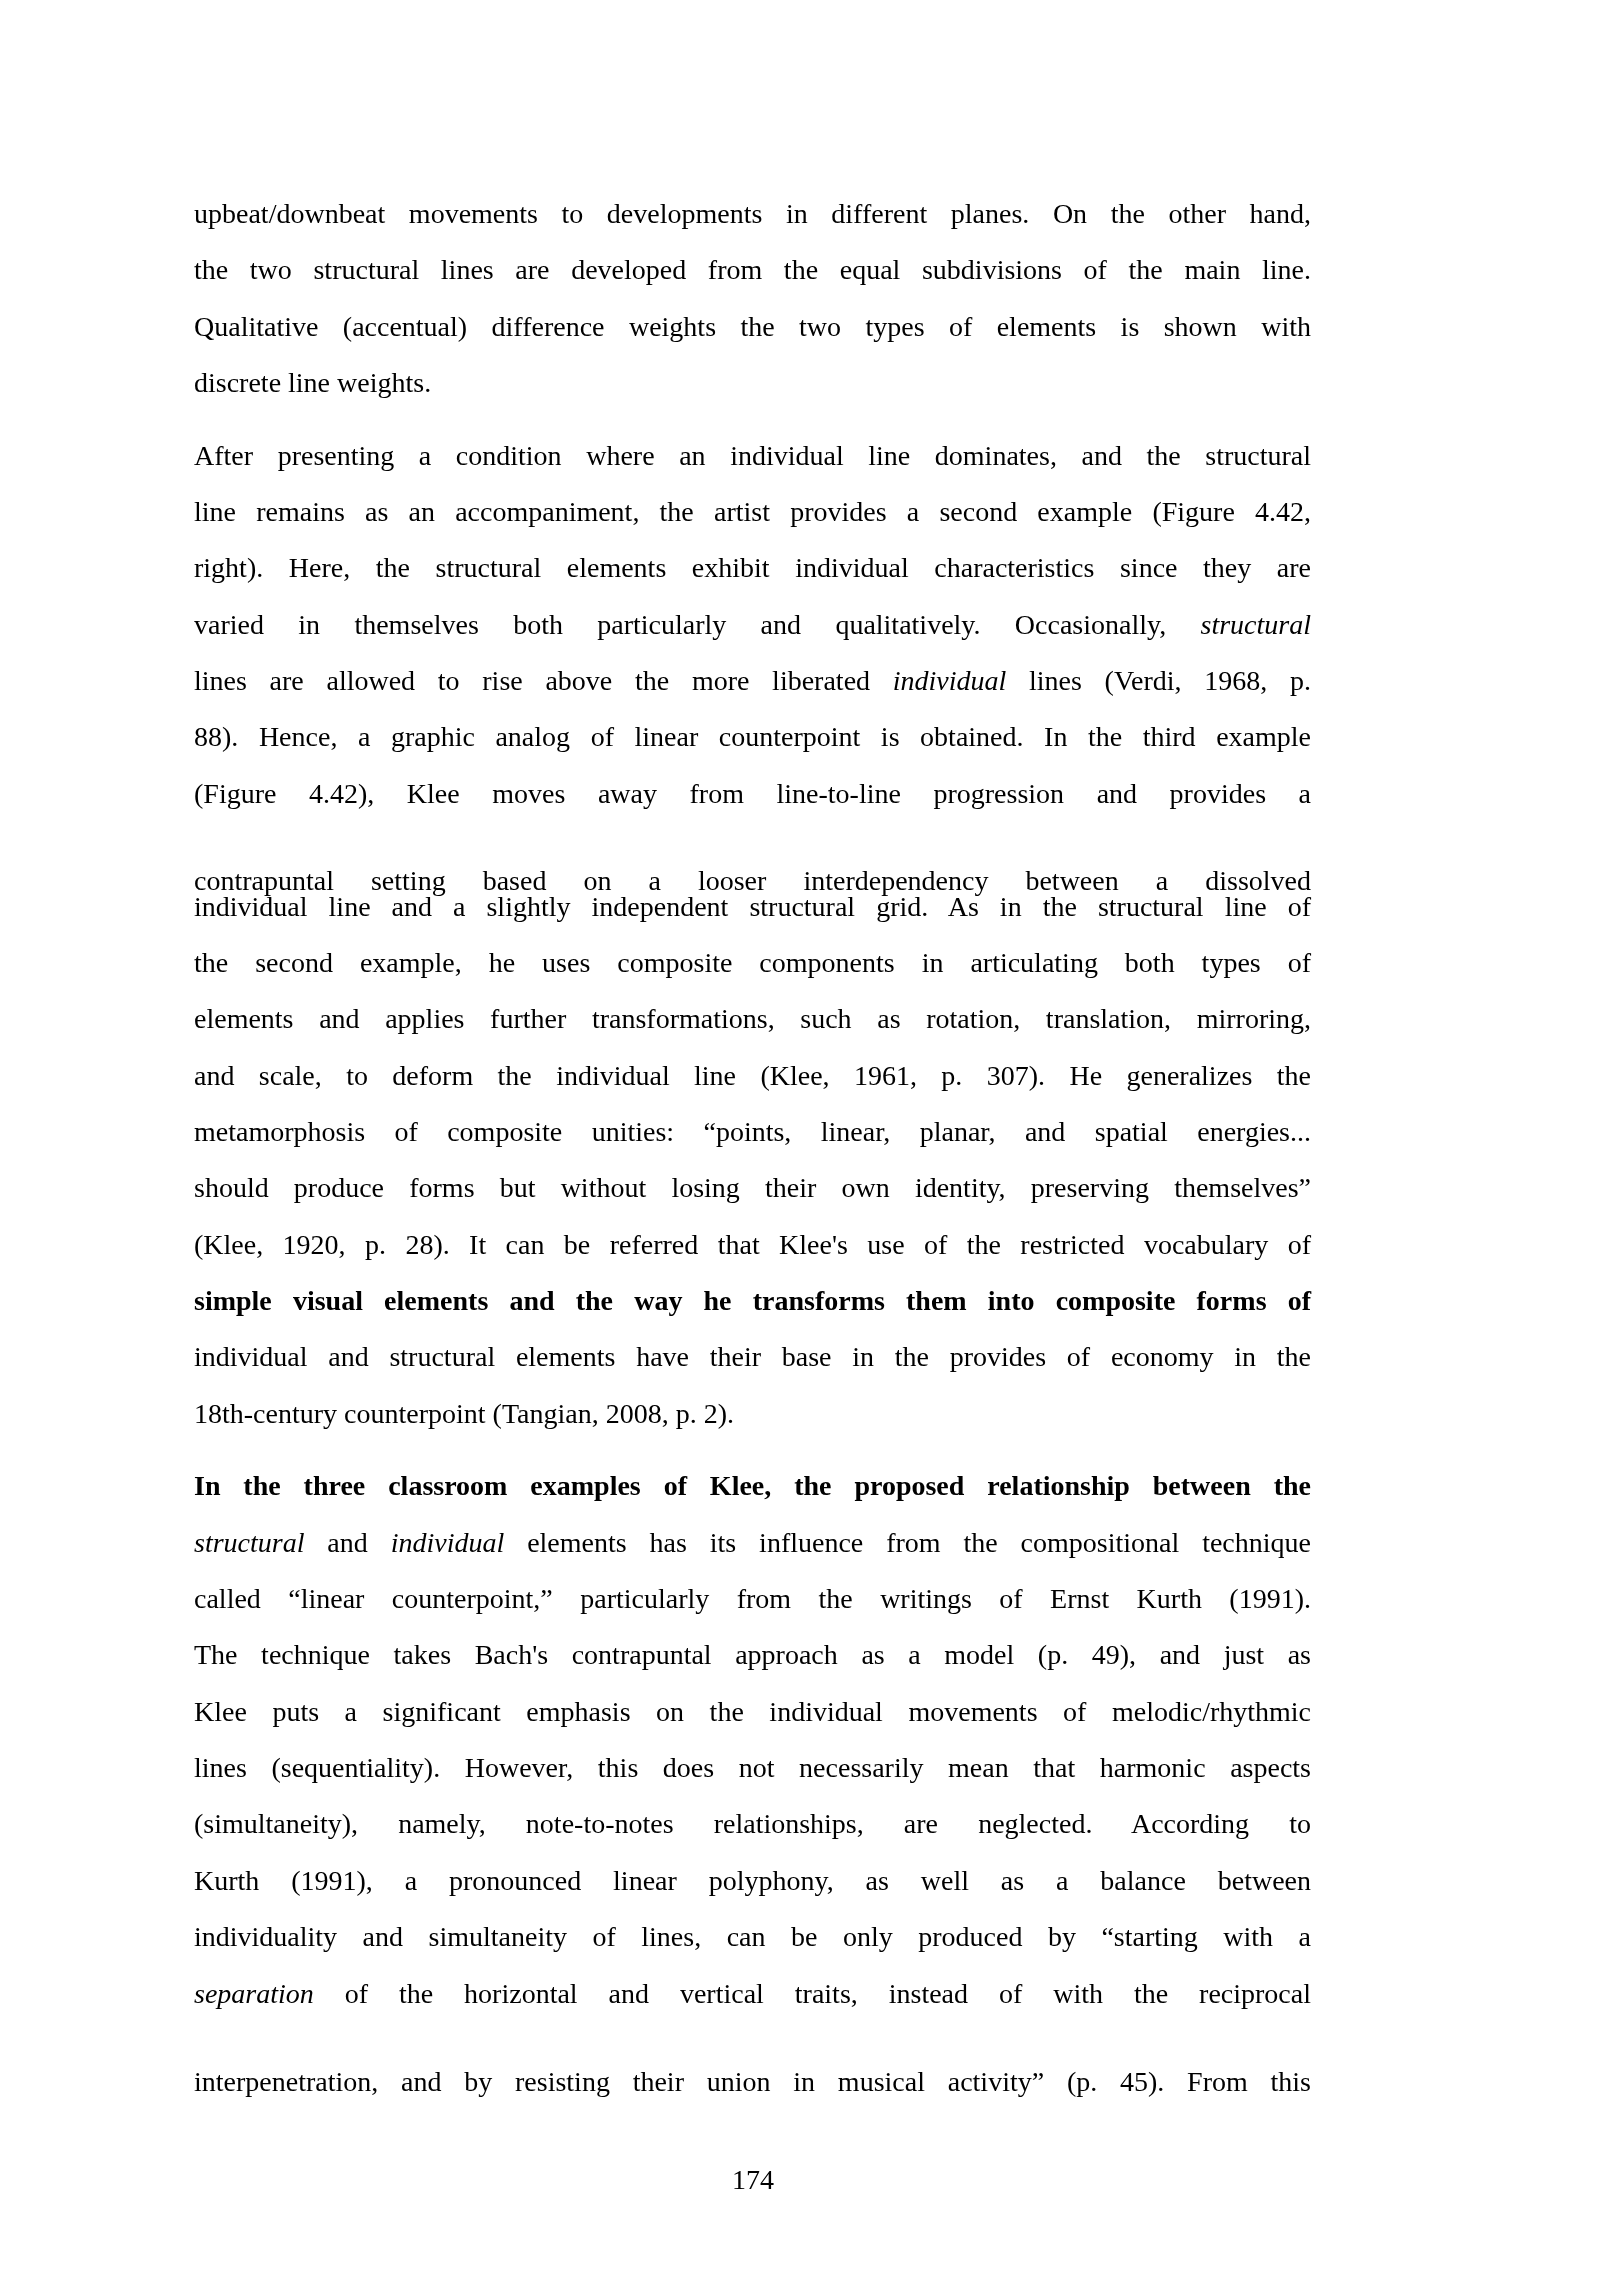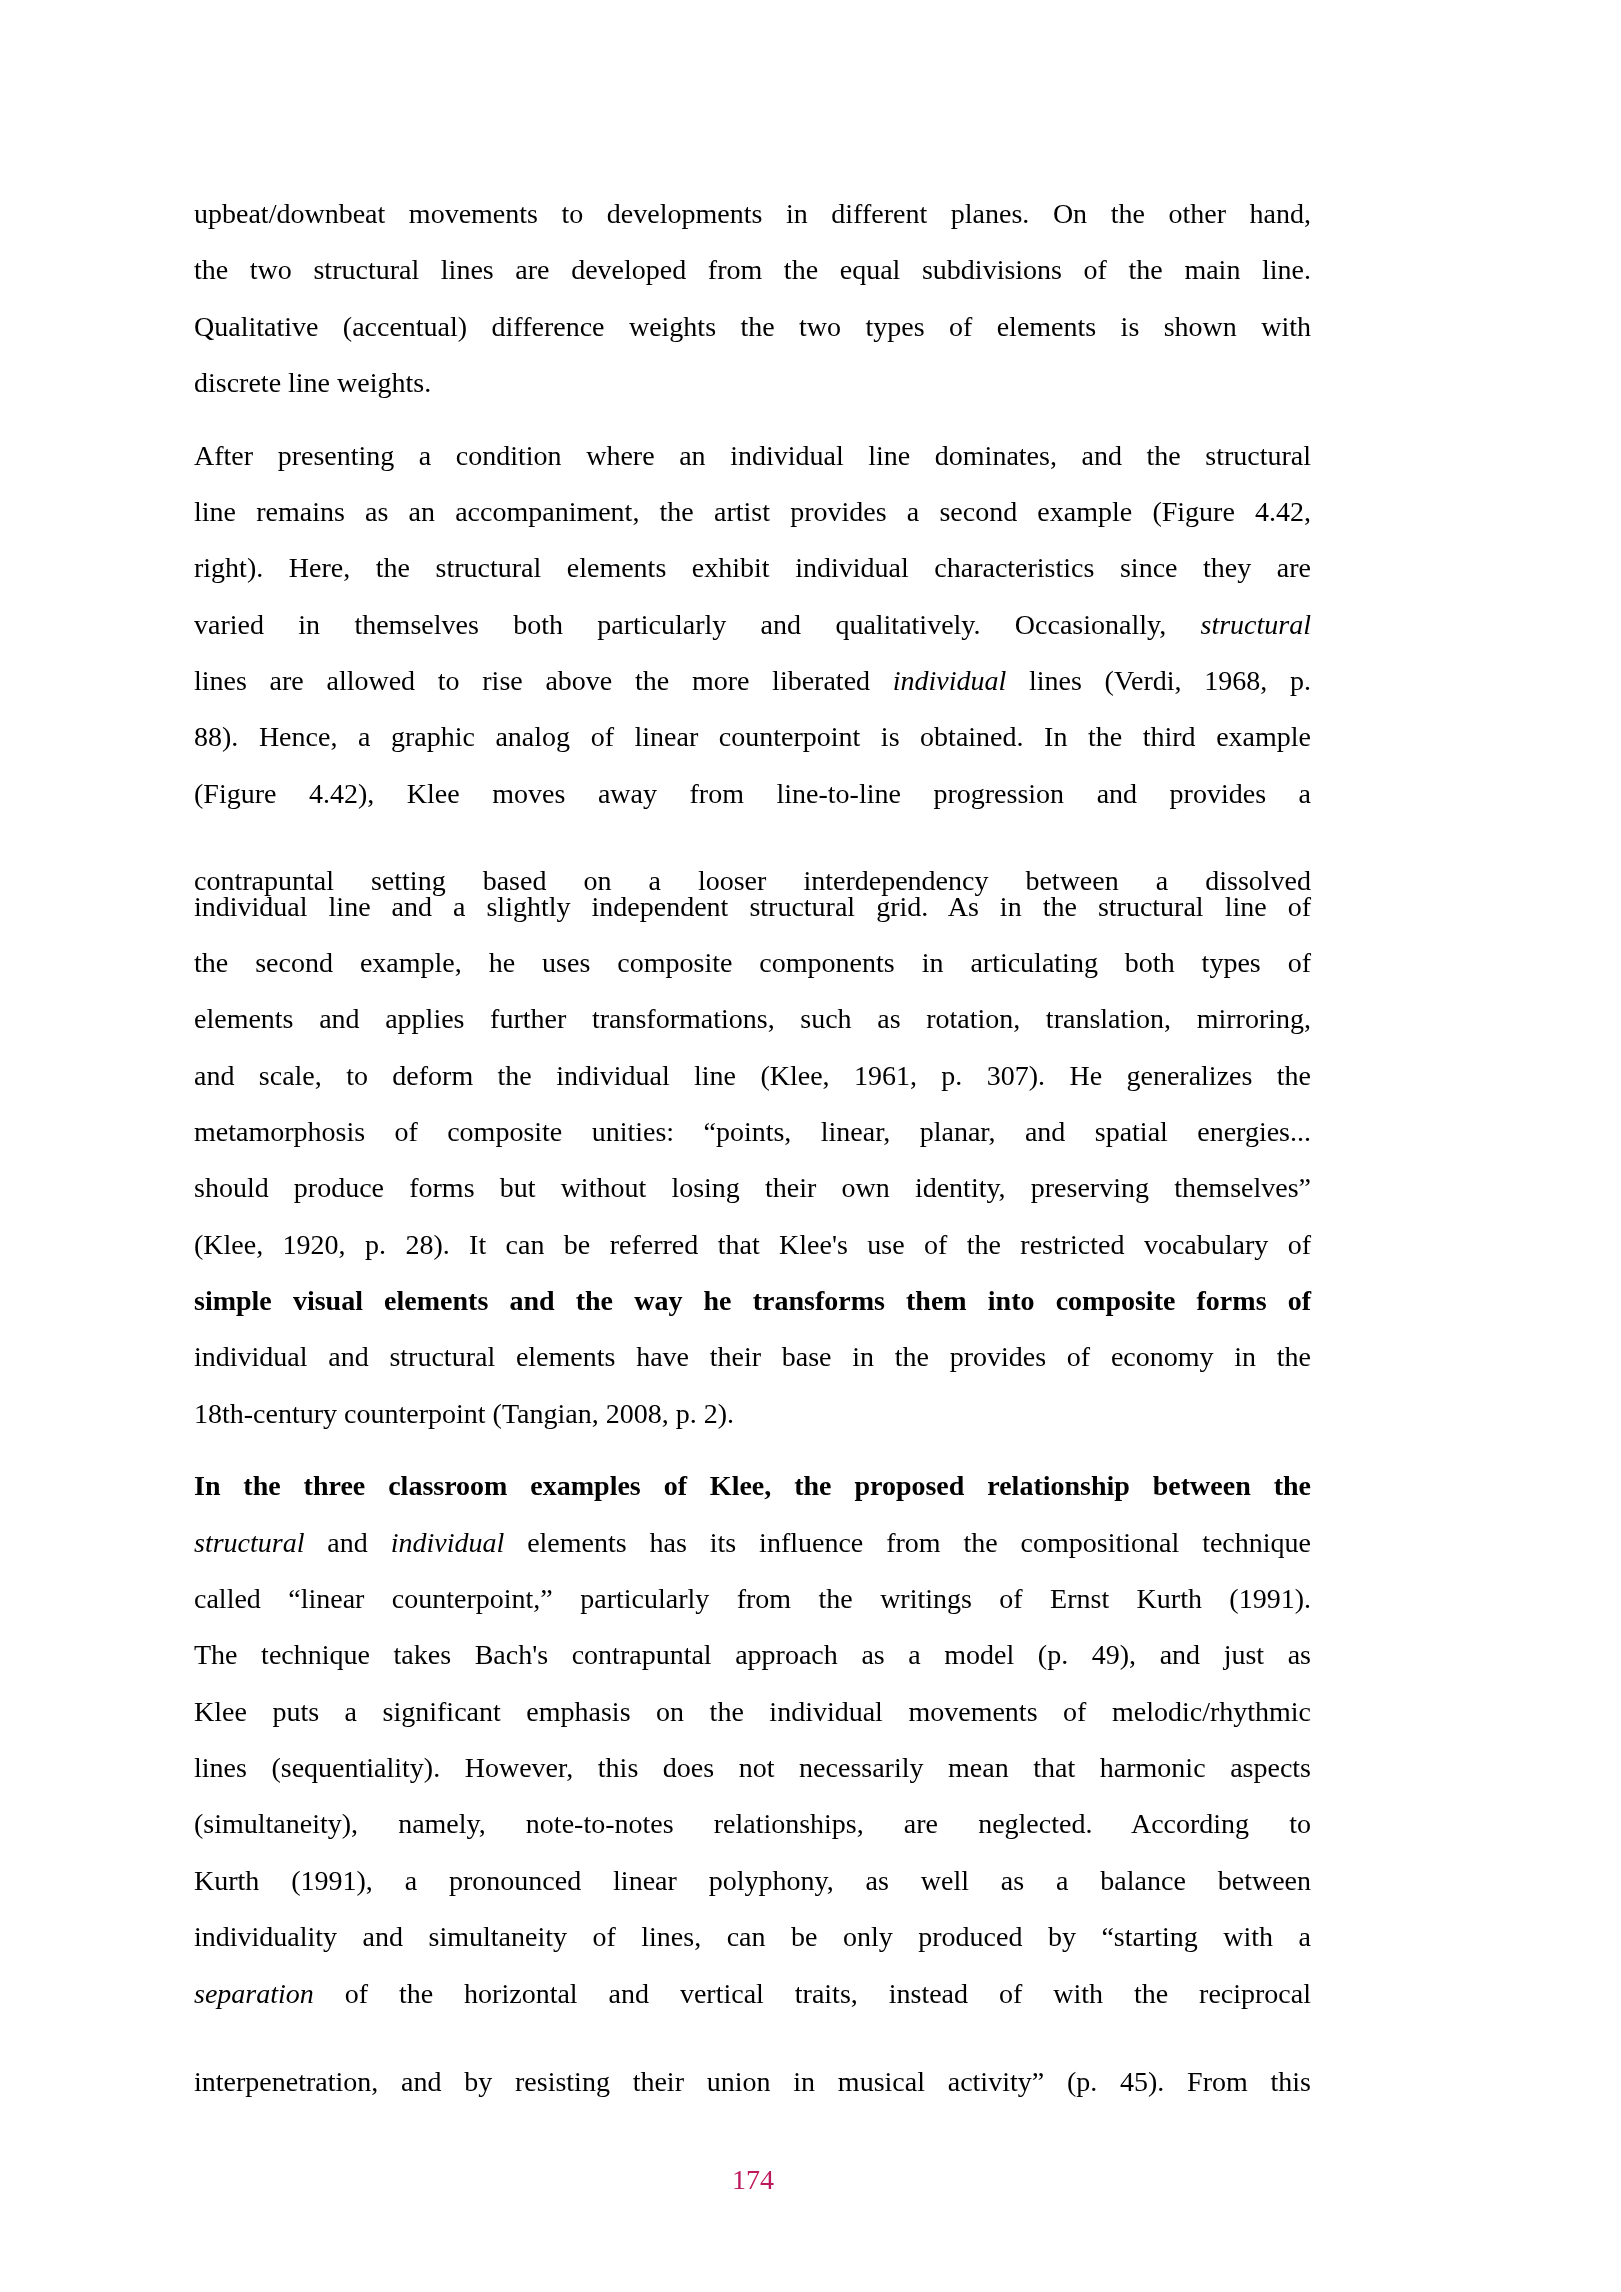--- a/index.html
+++ b/index.html
@@ -13,21 +13,21 @@
   .para { position: absolute; left: 0; width: 1117px; }
   .line {
     position: absolute; left: 0; width: 1117px; height: 39px; line-height: 39px;
     white-space: nowrap; text-align: justify; text-align-last: justify;
   }
   .line.last { text-align: left; text-align-last: left; }
   .line em { font-style: italic; }
   .page-number {
     position: absolute; left: 0; width: 1506px; top: 2160px; height: 39px; line-height: 39px;
     text-align: center; font-family: "Liberation Serif", "DejaVu Serif", serif;
-    font-size: 28px; color: #be185d;
+    font-size: 28px; color: #000000;
   }
 </style>
 </head>
 <body>
 
 <div class="page">
   <div class="body-text" id="body-text">
       <div class="para">
         <div class="line" style="top: 194px;"><span>upbeat/downbeat movements to developments in different planes. On the other hand,</span></div>
         <div class="line" style="top: 250px;"><span>the two structural lines are developed from the equal subdivisions of the main line.</span></div>

